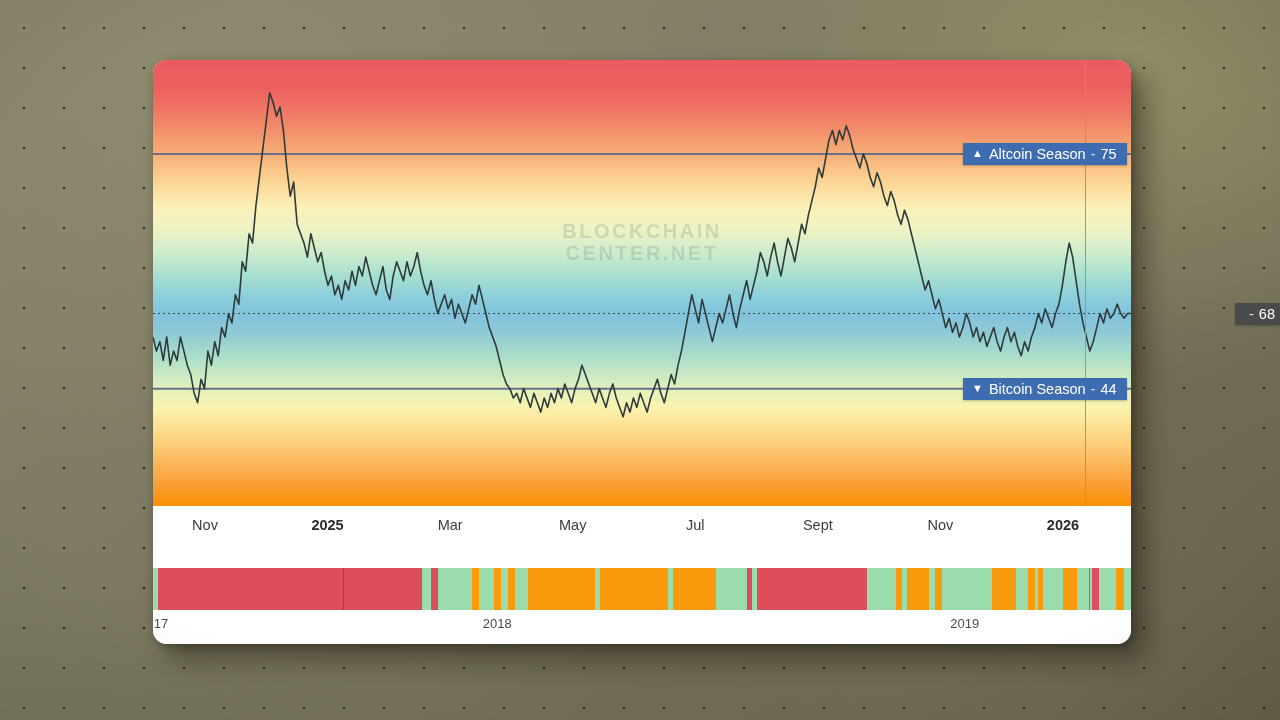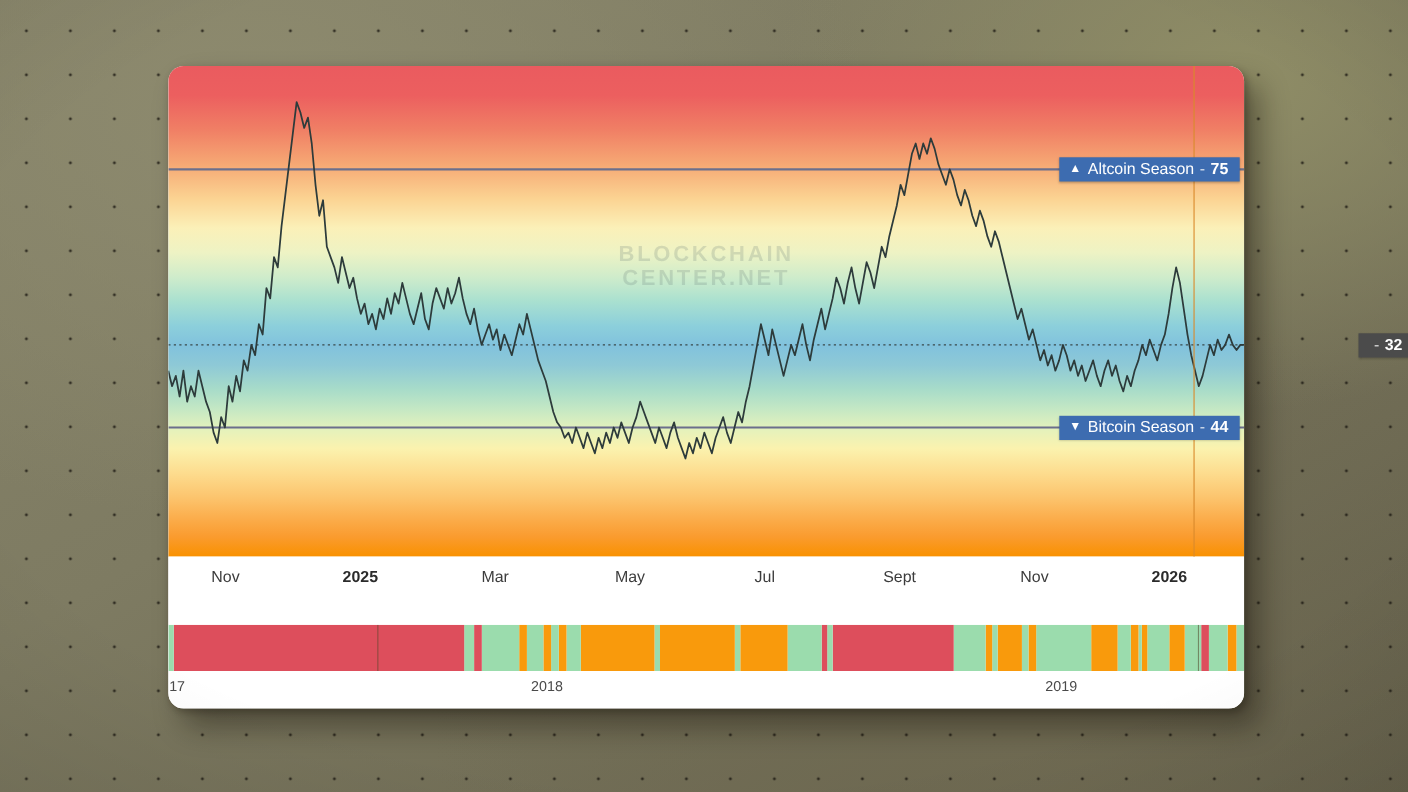--- a/index.html
+++ b/index.html
@@ -115,21 +115,21 @@
     color: #ffffff;
     font-size: 14.5px;
     font-family: "Liberation Sans", sans-serif;
     white-space: nowrap;
     box-shadow: 0 1px 2px rgba(0,0,0,0.25);
   }
   .badge.blue { background: #3d6cb0; }
   .badge.gray { background: #4b4b4b; }
   .badge .tri { font-size: 11px; margin-right: 6px; line-height: 1; }
   .badge .sep { margin: 0 5px; opacity: 0.8; }
-  .badge .val { font-weight: 700; }
+  .badge .val { font-weight: 400; }
 
   
   #xaxis {
     position: absolute;
     left: 0; top: 446px;
     width: 978px; height: 62px;
     background: #ffffff;
   }
   .xtick {
     position: absolute;
@@ -270,15 +270,15 @@
       <span class="val">75</span>
     </div>
     <div class="badge blue" style="top: 377.632px; left: 963px; width: 164px;">
       <span class="tri">▼</span>
       <span>Bitcoin Season</span>
       <span class="sep">-</span>
       <span class="val">44</span>
     </div>
     <div class="badge gray" style="top: 302.516px; left: 1235px;">
       <span class="sep">-</span>
-      <span class="val">32</span>
+      <span class="val">68</span>
     </div>
   </div>
 
 </body></html>

